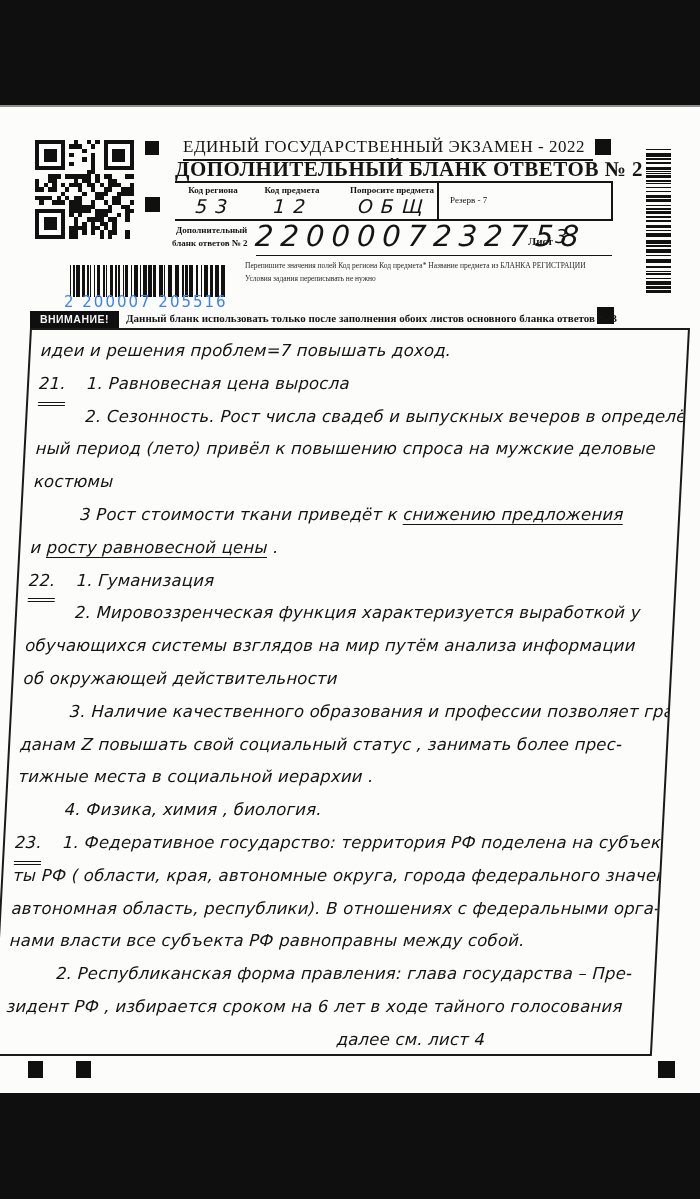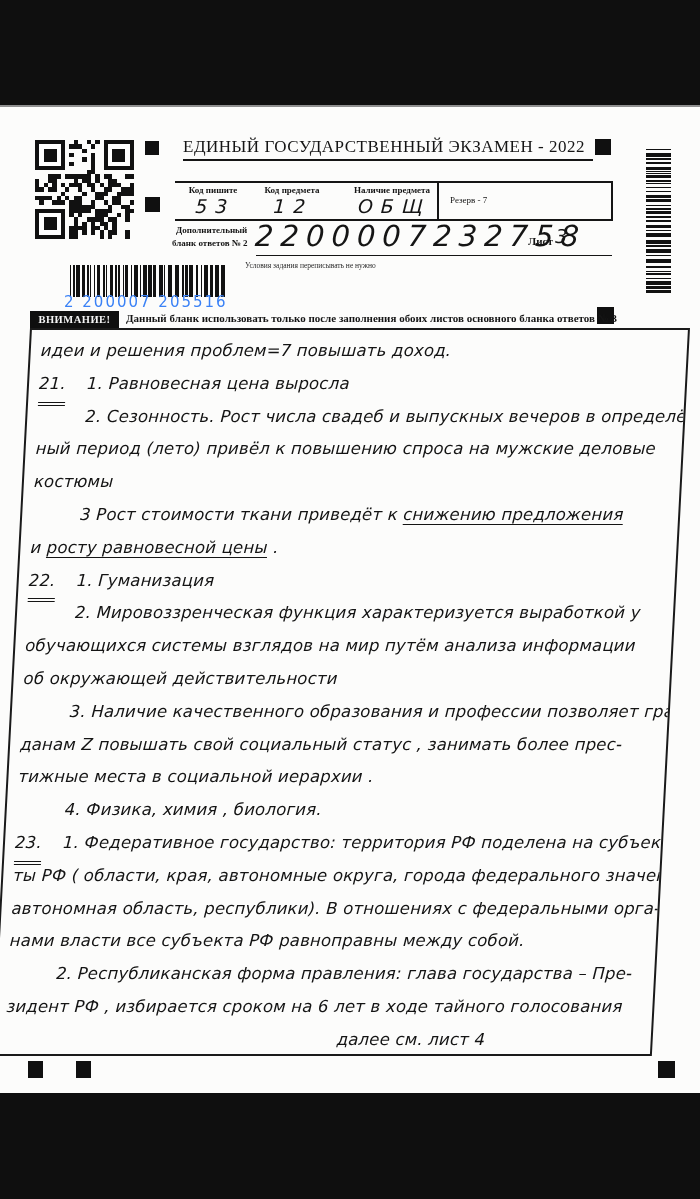--- a/index.html
+++ b/index.html
@@ -28,21 +28,21 @@
   .instructions div{white-space:nowrap;}
   
   .barcode-h{position:absolute;left:70px;top:158px;width:158px;height:32px;}
   .barcode-h i{position:absolute;top:0;bottom:0;background:#111;}
   .barcode-digits{position:absolute;left:64px;top:186px;width:172px;font-size:15px;letter-spacing:2px;
                   font-family:"DejaVu Sans",sans-serif;color:#3b82f6;white-space:nowrap;}
   .barcode-v{position:absolute;left:646px;top:42px;width:25px;height:148px;}
   .barcode-v i{position:absolute;left:0;right:0;background:#111;}
   
   .attention-label{position:absolute;left:30px;top:204px;width:89px;height:17px;background:#0f0f0f;color:#f5f5f5;
-                   font-family:Liberation Serif, serif;font-size:10.5px;font-weight:bold;text-align:center;line-height:17px;letter-spacing:.5px;}
+                   font-family:Liberation Sans, sans-serif;font-size:10.5px;font-weight:bold;text-align:center;line-height:17px;letter-spacing:.5px;}
   .attention-text{position:absolute;left:126px;top:205px;font-size:11px;font-weight:bold;white-space:nowrap;}
   
   .writing-box{position:absolute;left:30px;top:221px;width:660px;height:728px;border:2px solid #1a1a1a;
                padding:5px 4px 0 6px;overflow:hidden;}
   .hw-line{position:relative;line-height:32.8px;font-size:16.5px;letter-spacing:.2px;white-space:nowrap;color:#141414;}
   .indent-0{padding-left:4px;}
   .indent-1{padding-left:52px;}
   .indent-2{padding-left:336px;}
   .task-num{position:absolute;left:4px;top:0;border-bottom:4px double #141414;padding-bottom:1px;}
   .hw-u{border-bottom:1.5px solid #141414;}
@@ -229,41 +229,43 @@
           <rect x="17" y="22" width="1" height="1" fill="#111"></rect>
           <rect x="21" y="22" width="1" height="1" fill="#111"></rect>
         </svg></div>
 
     <div class="regmark" style="left:145px;top:34px;width:14px;height:14px"></div>
     <div class="regmark" style="left:145px;top:90px;width:15px;height:15px"></div>
     <div class="regmark" style="left:595px;top:32px;width:16px;height:16px"></div>
     <div class="regmark" style="left:597px;top:200px;width:17px;height:17px"></div>
 
     <div class="title1">ЕДИНЫЙ ГОСУДАРСТВЕННЫЙ ЭКЗАМЕН - 2022</div>
+    <div class="title2">ДОПОЛНИТЕЛЬНЫЙ БЛАНК ОТВЕТОВ № 2</div>
     <div class="hline" style="left:175px;top:74px;width:437px"></div>
 
-    <div class="col-label" style="left:177px;top:78px;width:72px">Код пишите</div>
+    <div class="col-label" style="left:177px;top:78px;width:72px">Код региона</div>
     <div class="col-label" style="left:256px;top:78px;width:72px">Код предмета</div>
-    <div class="col-label" style="left:342px;top:78px;width:100px">Наличие предмета</div>
+    <div class="col-label" style="left:342px;top:78px;width:100px">Попросите предмета</div>
     <div class="col-value hw" style="left:180px;top:88px;width:72px">53</div>
     <div class="col-value hw" style="left:258px;top:88px;width:72px">12</div>
     <div class="col-value hw" style="left:345px;top:88px;width:100px">ОБЩ</div>
     <div class="vline" style="left:437px;top:74px;height:40px"></div>
     <div class="vline" style="left:611px;top:74px;height:40px"></div>
     <div class="reserve" style="left:450px;top:88px">Резерв - 7</div>
     <div class="hline" style="left:175px;top:112px;width:437px;height:2px"></div>
 
     <div class="small-label" style="left:176px;top:117px">Дополнительный</div>
     <div class="small-label" style="left:172px;top:130px">бланк ответов № 2</div>
     <div class="blank-number hw">2200007232758</div>
     <div class="sheet-label">Лист</div>
     <div class="sheet-number hw">3</div>
     <div class="hline" style="left:256px;top:148px;width:356px;height:1px"></div>
 
     <div class="instructions">
+      <div>Перепишите значения полей  Код региона   Код предмета*   Название предмета   из БЛАНКА РЕГИСТРАЦИИ</div>
       <div>Условия задания переписывать не нужно</div>
     </div>
 
     <div class="barcode-h">
         <i style="left:0px;width:1px"></i>
         <i style="left:3px;width:2px"></i>
         <i style="left:6px;width:4px"></i>
         <i style="left:12px;width:3px"></i>
         <i style="left:17px;width:2px"></i>
         <i style="left:20px;width:1px"></i>

